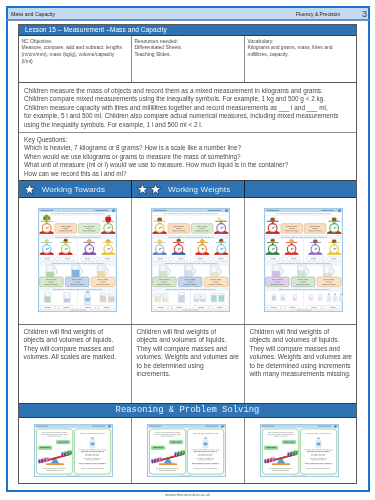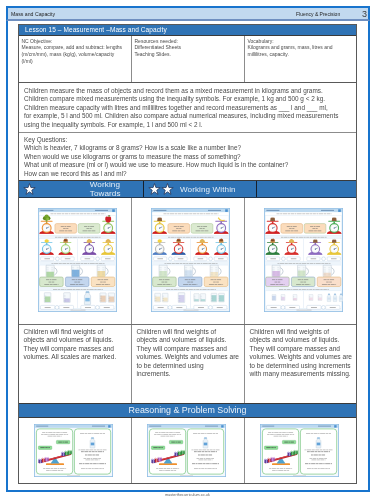--- a/index.html
+++ b/index.html
@@ -35,21 +35,21 @@
         border-bottom:1px solid #8c8c8c;box-sizing:border-box;}
   .para div{white-space:nowrap;}
   .kq{padding:2.5px 4px 3px 5px;font-size:6.4px;line-height:8.5px;color:#4a4a4a;height:48px;
       border-bottom:1.2px solid #3a3a3a;box-sizing:border-box;}
   .kq div{white-space:nowrap;}
 
   
   .stars-row{display:flex;height:17px;background:#2f73b5;
              border-bottom:1.4px solid #22374f;box-sizing:border-box;}
   .stars-cell{display:flex;align-items:center;height:100%;box-sizing:border-box;color:#dce9f5;}
-  .sc1{width:125px;border-right:1.2px solid #16202c;padding-left:3.6px;gap:48px;}
+  .sc1{width:113px;border-right:1.2px solid #16202c;padding-left:3.6px;}
   .sc2{width:113px;border-right:1.2px solid #16202c;padding-left:3.6px;}
   .sc3{width:111px;padding-left:3.6px;}
   .stars-cell .lbl{font-size:8.1px;margin-left:6px;letter-spacing:.1px;color:#e4eef7;}
   .star{width:13px;height:13px;margin-right:0.2px;flex:0 0 auto;display:block;}
   .star-slot{display:flex;align-items:center;flex:0 0 auto;}
 
   
   .thumbs-row{display:flex;border-bottom:1px solid #6f6f6f;}
   .thumb-cell{box-sizing:border-box;position:relative;height:126px;background:#fff;}
   .thumb-cell svg{position:absolute;left:19px;top:10px;}
@@ -60,21 +60,21 @@
   
   .desc-row{display:flex;border-bottom:1.2px solid #3a3a3a;}
   .desc-cell{box-sizing:border-box;padding:2.5px 3px 3px 4.5px;font-size:6.6px;line-height:8.6px;color:#4a4a4a;height:78px;}
   .dc1{width:113px;border-right:1px solid #8c8c8c;}
   .dc2{width:113px;border-right:1px solid #8c8c8c;}
   .dc3{width:111px;}
   .desc-cell div{white-space:nowrap;}
 
   
   .rps-bar{height:14px;background:#2f73b5;border-bottom:1.2px solid #3a3a3a;
-           color:#eaf2fa;font-size:8.9px;line-height:13.2px;text-align:center;box-sizing:border-box;}
+           color:#eaf2fa;font-size:8.9px;line-height:13.2px;text-align:center;box-sizing:border-box;font-family:Liberation Mono, monospace;}
 
   .rps-row{display:flex;}
   .rps-cell{box-sizing:border-box;position:relative;height:65px;}
   .rps-cell svg{position:absolute;left:15px;top:6px;}
   .rc1{width:113px;border-right:1px solid #8c8c8c;}
   .rc2{width:113px;border-right:1px solid #8c8c8c;}
   .rc3{width:111px;}
 
   
   .footer{position:absolute;left:0;right:0;top:493px;text-align:center;
@@ -141,21 +141,21 @@
       </div>
       <div class="stars-cell sc2">
         <span class="star-slot">
             <svg class="star" viewBox="0 0 24 24">
               <path d="M12.00 1.00 L14.62 8.40 L22.46 8.60 L16.23 13.38 L18.47 20.90 L12.00 16.45 L5.53 20.90 L7.77 13.38 L1.54 8.60 L9.38 8.40 Z" fill="#ffffff" stroke="#22365c" stroke-width="1.5" stroke-linejoin="miter"></path>
             </svg>
             <svg class="star" viewBox="0 0 24 24">
               <path d="M12.00 1.00 L14.62 8.40 L22.46 8.60 L16.23 13.38 L18.47 20.90 L12.00 16.45 L5.53 20.90 L7.77 13.38 L1.54 8.60 L9.38 8.40 Z" fill="#ffffff" stroke="#22365c" stroke-width="1.5" stroke-linejoin="miter"></path>
             </svg>
           </span>
-        <span class="lbl">Working Within</span>
+        <span class="lbl">Working Weights</span>
       </div>
     </div>
 
     <div class="thumbs-row">
       <div class="thumb-cell tc1">
           <svg class="ws-svg" width="79" height="104" viewBox="0 0 79 104" xmlns="http://www.w3.org/2000/svg">
             <rect x="0" y="0" width="79" height="104" fill="#eef5fb"></rect>
             <rect x="0.4" y="0.4" width="78.2" height="103.2" fill="none" stroke="#8fbde4" stroke-width="0.8"></rect>
             <rect x="1" y="1" width="77" height="3.2" fill="#bcd9f0"></rect>
             <rect x="2.4" y="1.9" width="13" height="0.9" fill="#5c7fa6" opacity="0.85"></rect>

